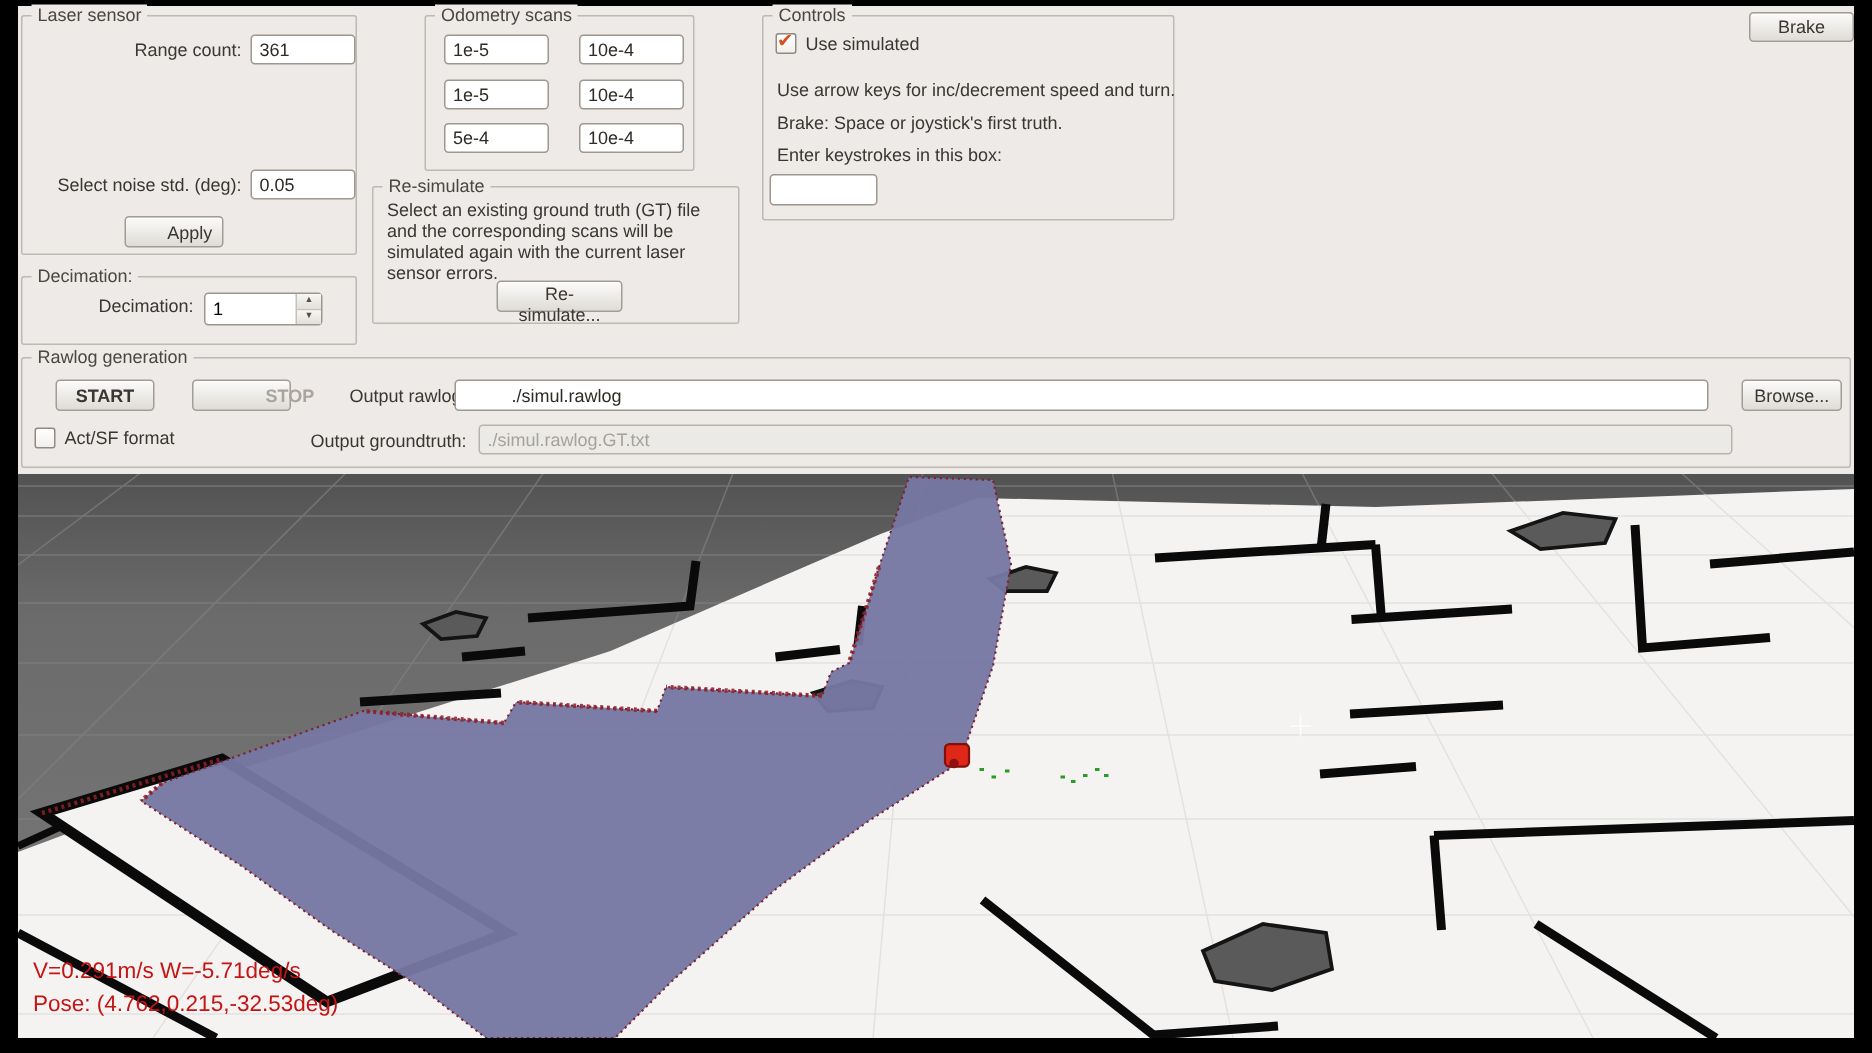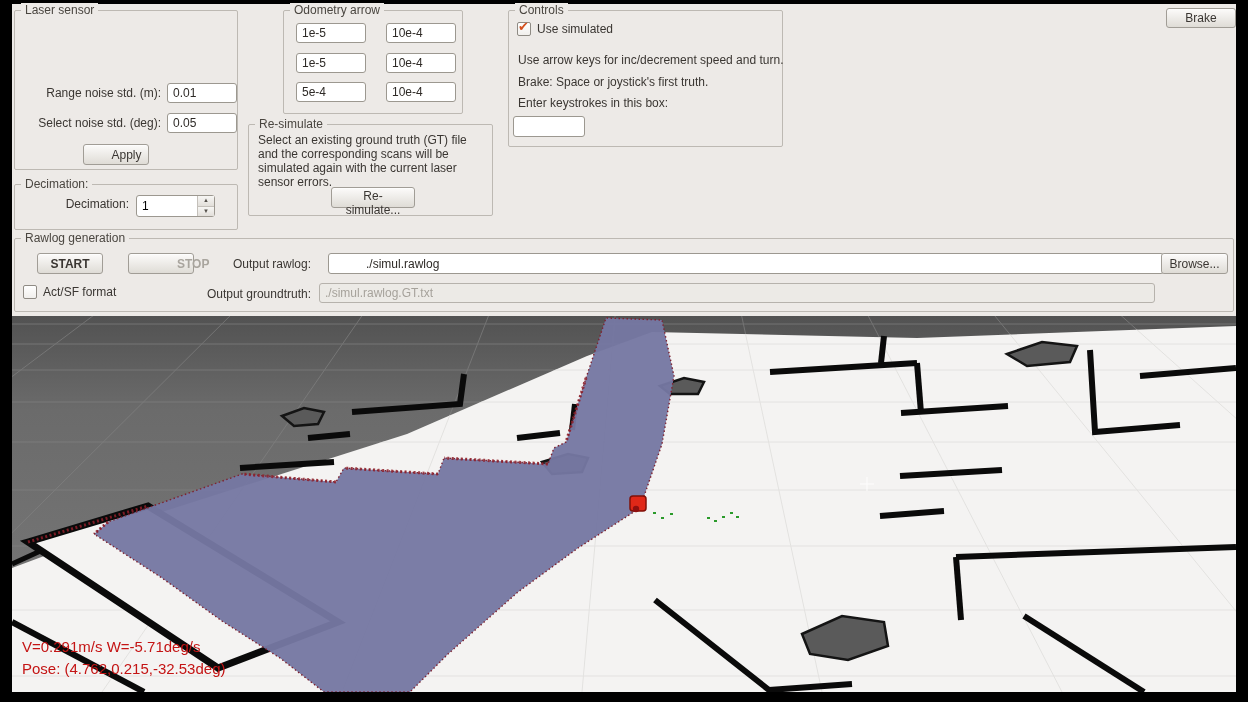--- a/index.html
+++ b/index.html
@@ -71,23 +71,23 @@
   svg text.hud { font-family:"Liberation Sans","DejaVu Sans",sans-serif; }
 </style>
 </head>
 <body>
 
 <div class="window">
   <div class="panel">
 
     <div class="groupbox" style="left:2px; top:6px; width:224px; height:160px;">
       <span class="glabel">Laser sensor</span>
-      <div class="row" style="left:8px; top:72px;">
-        <span class="flabel r" style="width:138px;">Range noise std. (m):</span>
-        <input class="tinput" style="width: 70px;" value="0.01">
+      <div class="row" style="left:8px; top:12px;">
+        <span class="flabel r" style="width:138px;">Range count:</span>
+        <input class="tinput" style="width: 70px;" value="361">
       </div>
       <div class="row" style="left:8px; top:102px;">
         <span class="flabel r" style="width:138px;">Select noise std. (deg):</span>
         <input class="tinput" style="width: 70px;" value="0.05">
       </div>
       <button class="btn" style="left:68px; top:133px; width:66px; height:21px;padding-left:27px;">Apply</button>
     </div>
 
     <div class="groupbox" style="left:2px; top:180px; width:224px; height:46px;">
       <span class="glabel">Decimation:</span>
@@ -97,21 +97,21 @@
       <div class="spinner" style="left:121px; top:10px;">
         <input value="1" style="">
         <div class="spinbtns">
           <div class="sb">▲</div>
           <div class="sb">▼</div>
         </div>
       </div>
     </div>
 
     <div class="groupbox" style="left:271px; top:6px; width:180px; height:104px;">
-      <span class="glabel">Odometry arrow</span>
+      <span class="glabel">Odometry scans</span>
       <input class="tinput" style="position: absolute; left: 12px; top: 12px; width: 70px;" value="1e-5">
       <input class="tinput" style="position: absolute; left: 102px; top: 12px; width: 70px;" value="10e-4">
       <input class="tinput" style="position: absolute; left: 12px; top: 42px; width: 70px;" value="1e-5">
       <input class="tinput" style="position: absolute; left: 102px; top: 42px; width: 70px;" value="10e-4">
       <input class="tinput" style="position: absolute; left: 12px; top: 71px; width: 70px;" value="5e-4">
       <input class="tinput" style="position: absolute; left: 102px; top: 71px; width: 70px;" value="10e-4">
     </div>
 
     <div class="groupbox" style="left:236px; top:120px; width:245px; height:92px;">
       <span class="glabel">Re-simulate</span>
@@ -133,21 +133,21 @@
       <input class="tinput" style="position: absolute; left: 4px; top: 105px; width: 72px; height: 21px;" value="">
     </div>
 
     <button class="btn" style="left:1154px; top:4px; width:70px; height:20px;">Brake</button>
 
     <div class="groupbox" style="left:2px; top:234px; width:1220px; height:74px;">
       <span class="glabel">Rawlog generation</span>
       <button class="btn bold" style="left:22px; top:14px; width:66px; height:21px;">START</button>
       <button class="btn disabled" style="left:113px; top:14px; width:66px; height:21px;">STOP</button>
       <span class="flabel r" style="position:absolute; left:150px; top:18px; width:146px;">Output rawlog:</span>
-      <input class="tinput" style="position: absolute; left: 313px; top: 14px; width: 836px; height: 21px; padding-left: 37px;" value="./simul.rawlog">
+      <input class="tinput" style="position: absolute; left: 288px; top: 14px; width: 836px; height: 21px; padding-left: 37px;" value="./simul.rawlog">
       <button class="btn" style="left:1146px; top:14px; width:67px; height:21px;">Browse...</button>
       <div class="row" style="left:8px; top:46px;">
         <span class="cb"></span>
         <span class="flabel">Act/SF format</span>
       </div>
       <span class="flabel r" style="position:absolute; left:150px; top:48px; width:146px;">Output groundtruth:</span>
       <input class="tinput" disabled="" style="position: absolute; left: 304px; top: 44px; width: 836px; height: 20px;" value="./simul.rawlog.GT.txt">
     </div>
   </div>
 

